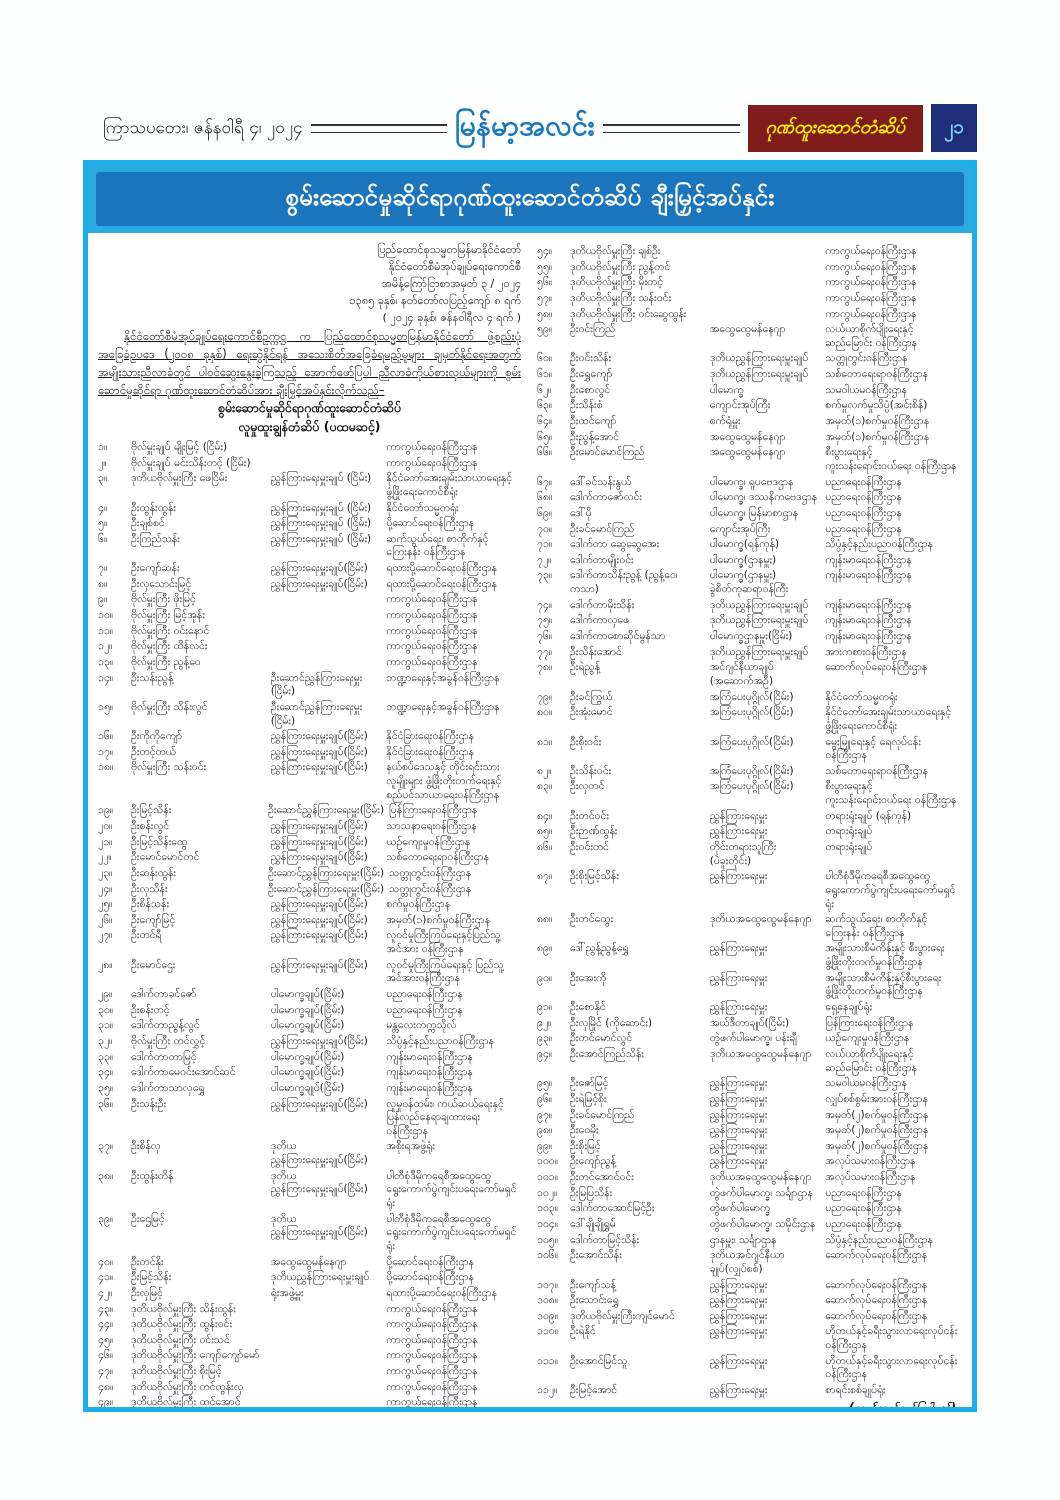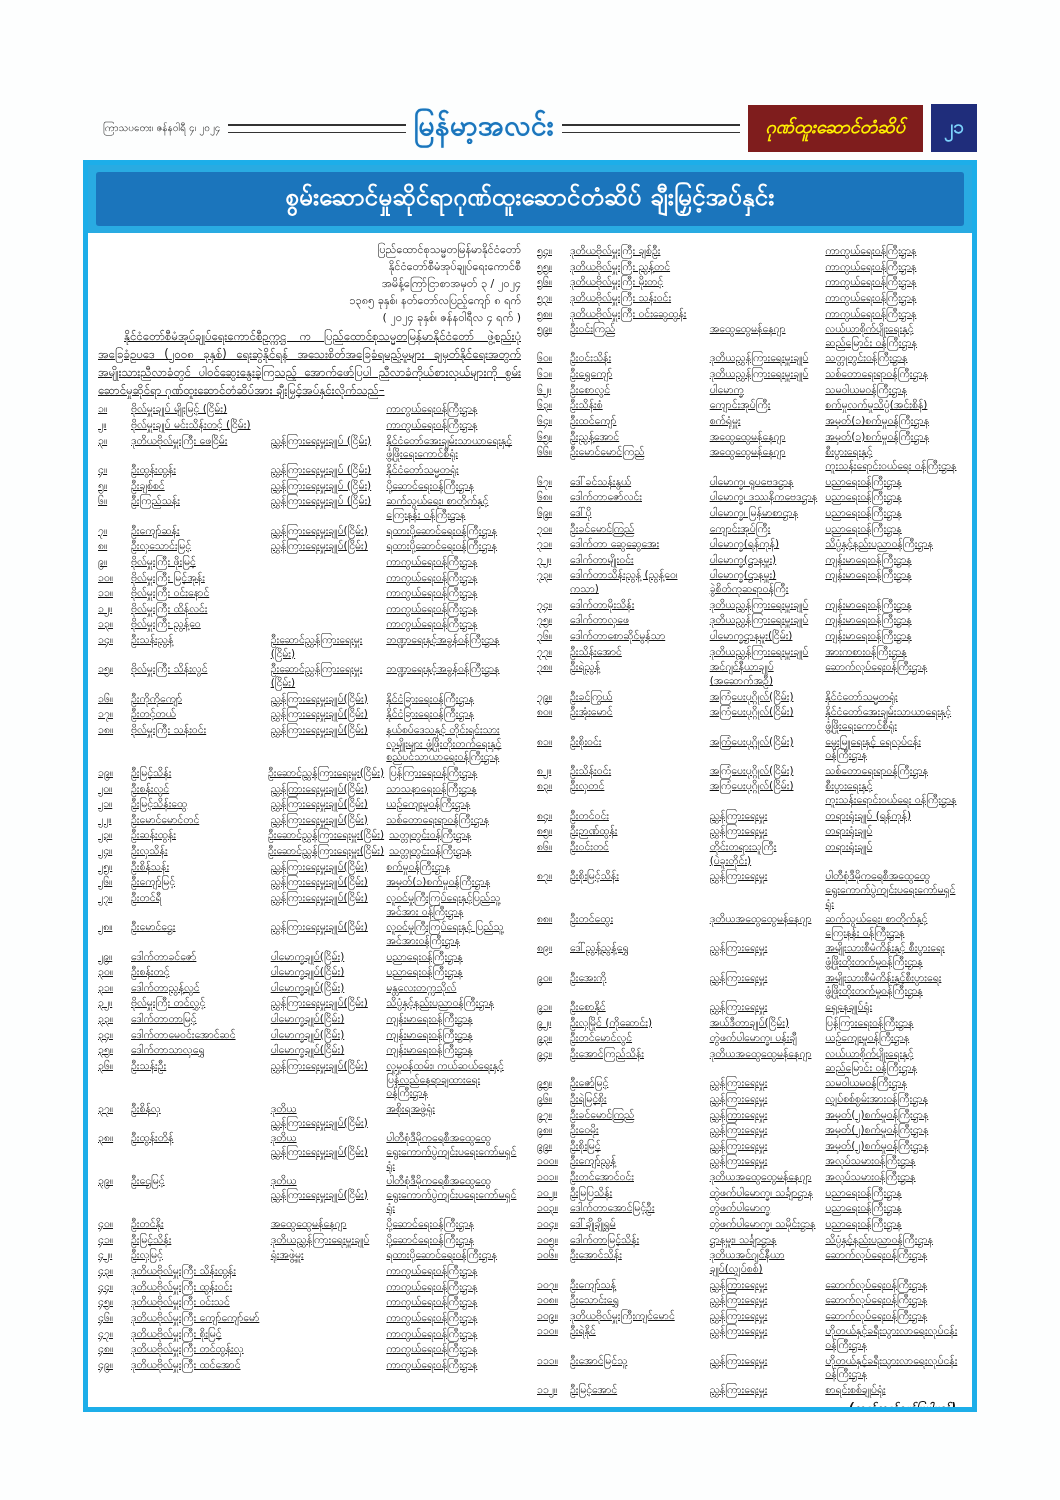--- a/index.html
+++ b/index.html
@@ -5,21 +5,21 @@
   html,body{margin:0;padding:0;}
   body{
     width:1060px;height:1500px;position:relative;background:#fdfefe;
     font-family:"DejaVu Sans","Liberation Sans",sans-serif;color:#111;
   }
   
   .page-header{
     position:absolute;top:104px;left:85px;width:892px;height:48px;
     display:flex;align-items:center;gap:8px;
   }
-  .date-text{font-size:10px;white-space:nowrap;color:#222;padding-left:18px;}
+  .date-text{font-size:17px;white-space:nowrap;color:#222;padding-left:18px;}
   .dbl-rule{flex:1;height:6px;border-top:2px solid #333;border-bottom:1px solid #333;min-width:20px;}
   .masthead{color:#1b75bc;font-weight:bold;font-size:28px;white-space:nowrap;letter-spacing:.5px;text-shadow:0 0 1px #9fd4f2;}
   .section-box{background:#7f1d1d;color:#fff100;font-weight:bold;font-style:italic;font-size:18px;
     padding:10px 18px;white-space:nowrap;}
   .pagenum-box{background:#1f2d7b;color:#7dd3fc;font-weight:bold;font-size:19px;padding:10px 13px;}
   
   .main-box{
     position:absolute;top:160px;left:83px;width:894px;height:1252px;
     border:5px solid #1daee9;background:#ffffff;box-sizing:border-box;overflow:hidden;
   }
@@ -28,21 +28,21 @@
     background:#1b75bc;border-radius:3px;color:#ffffff;text-align:center;
     font-size:24px;font-weight:bold;padding:9px 4px;letter-spacing:.3px;
   }
   .content{display:flex;gap:16px;padding:8px 12px 6px 10px;}
   .col{flex:1;min-width:0;}
   
   .notice-head div{text-align:right;font-weight:normal;font-size:11px;line-height:1.55;}
   .notice-body{font-size:11.5px;text-align:justify;text-indent:26px;line-height:1.55;margin-top:2px;text-decoration:underline;}
   .subheads div{text-align:center;font-weight:bold;font-size:12.5px;line-height:1.5;}
   
-  .entries{margin-top:3px;font-size:10.5px;line-height:1.3;text-decoration:underline;}
+  .entries{margin-top:3px;font-size:10.5px;line-height:1.3;}
   .entry{display:grid;grid-template-columns:28px 1.12fr .92fr 1.12fr;column-gap:5px;margin-bottom:2px;}
   .entry .c-no{text-align:left;}
   .entry .c-dept{grid-column:4;}
   .entry.no-pos .c-name{grid-column:2 / 4;}
   .continued-note{text-align:right;font-style:italic;font-weight:bold;font-size:11.5px;margin-top:4px;padding-right:4px;}
 </style>
 </head>
 <body>
 
 <div class="page-header">
@@ -63,20 +63,24 @@
 
     <div class="col">
       <div class="notice-head">
           <div>ပြည်ထောင်စုသမ္မတမြန်မာနိုင်ငံတော်</div>
           <div>နိုင်ငံတော်စီမံအုပ်ချုပ်ရေးကောင်စီ</div>
           <div>အမိန့်ကြော်ငြာစာအမှတ် ၃ / ၂၀၂၄</div>
           <div>၁၃၈၅ ခုနှစ်၊ နတ်တော်လပြည့်ကျော် ၈ ရက်</div>
           <div>( ၂၀၂၄ ခုနှစ်၊ ဇန်နဝါရီလ ၄ ရက် )</div>
         </div>
       <div class="notice-body">နိုင်ငံတော်စီမံအုပ်ချုပ်ရေးကောင်စီဥက္ကဋ္ဌ က ပြည်ထောင်စုသမ္မတမြန်မာနိုင်ငံတော် ဖွဲ့စည်းပုံအခြေခံဥပဒေ (၂၀၀၈ ခုနှစ်) ရေးဆွဲနိုင်ရန် အသေးစိတ်အခြေခံရမည့်မူများ ချမှတ်နိုင်ရေးအတွက် အမျိုးသားညီလာခံတွင် ပါဝင်ဆွေးနွေးခဲ့ကြသည့် အောက်ဖော်ပြပါ ညီလာခံကိုယ်စားလှယ်များကို စွမ်းဆောင်မှုဆိုင်ရာ ဂုဏ်ထူးဆောင်တံဆိပ်အား ချီးမြှင့်အပ်နှင်းလိုက်သည်–</div>
+      <div class="subheads">
+          <div>စွမ်းဆောင်မှုဆိုင်ရာဂုဏ်ထူးဆောင်တံဆိပ်</div>
+          <div>လူမှုထူးချွန်တံဆိပ် (ပထမဆင့်)</div>
+        </div>
       <div class="entries">
           <div class="entry no-pos">
             <div class="c-no">၁။</div>
             <div class="c-name">ဗိုလ်မှူးချုပ် မျိုးမြင့် (ငြိမ်း)</div>
             <div class="c-dept">ကာကွယ်ရေးဝန်ကြီးဌာန</div>
           </div>
           <div class="entry no-pos">
             <div class="c-no">၂။</div>
             <div class="c-name">ဗိုလ်မှူးချုပ် မင်းသိန်းတင့် (ငြိမ်း)</div>
             <div class="c-dept">ကာကွယ်ရေးဝန်ကြီးဌာန</div>

